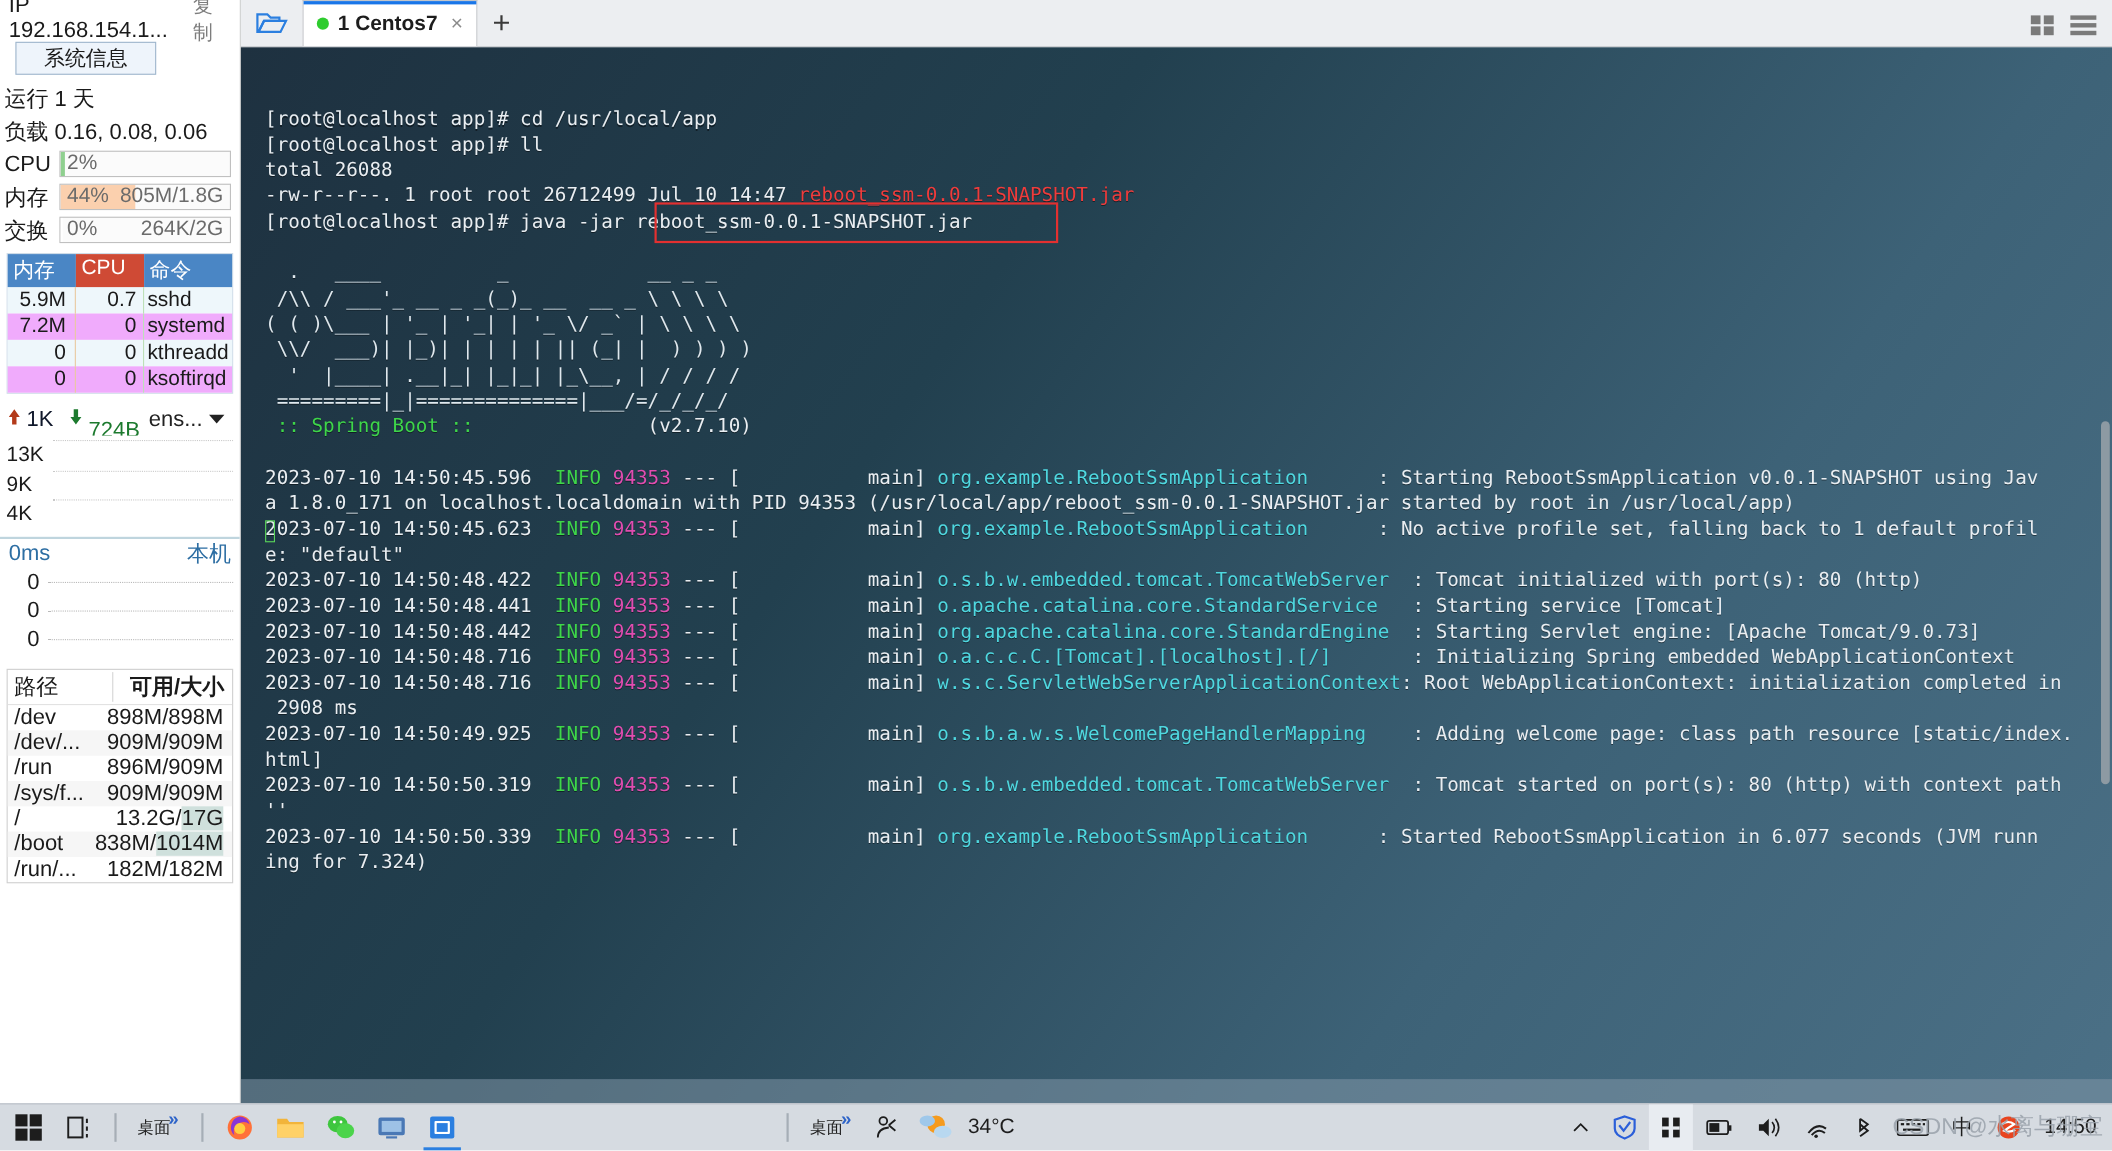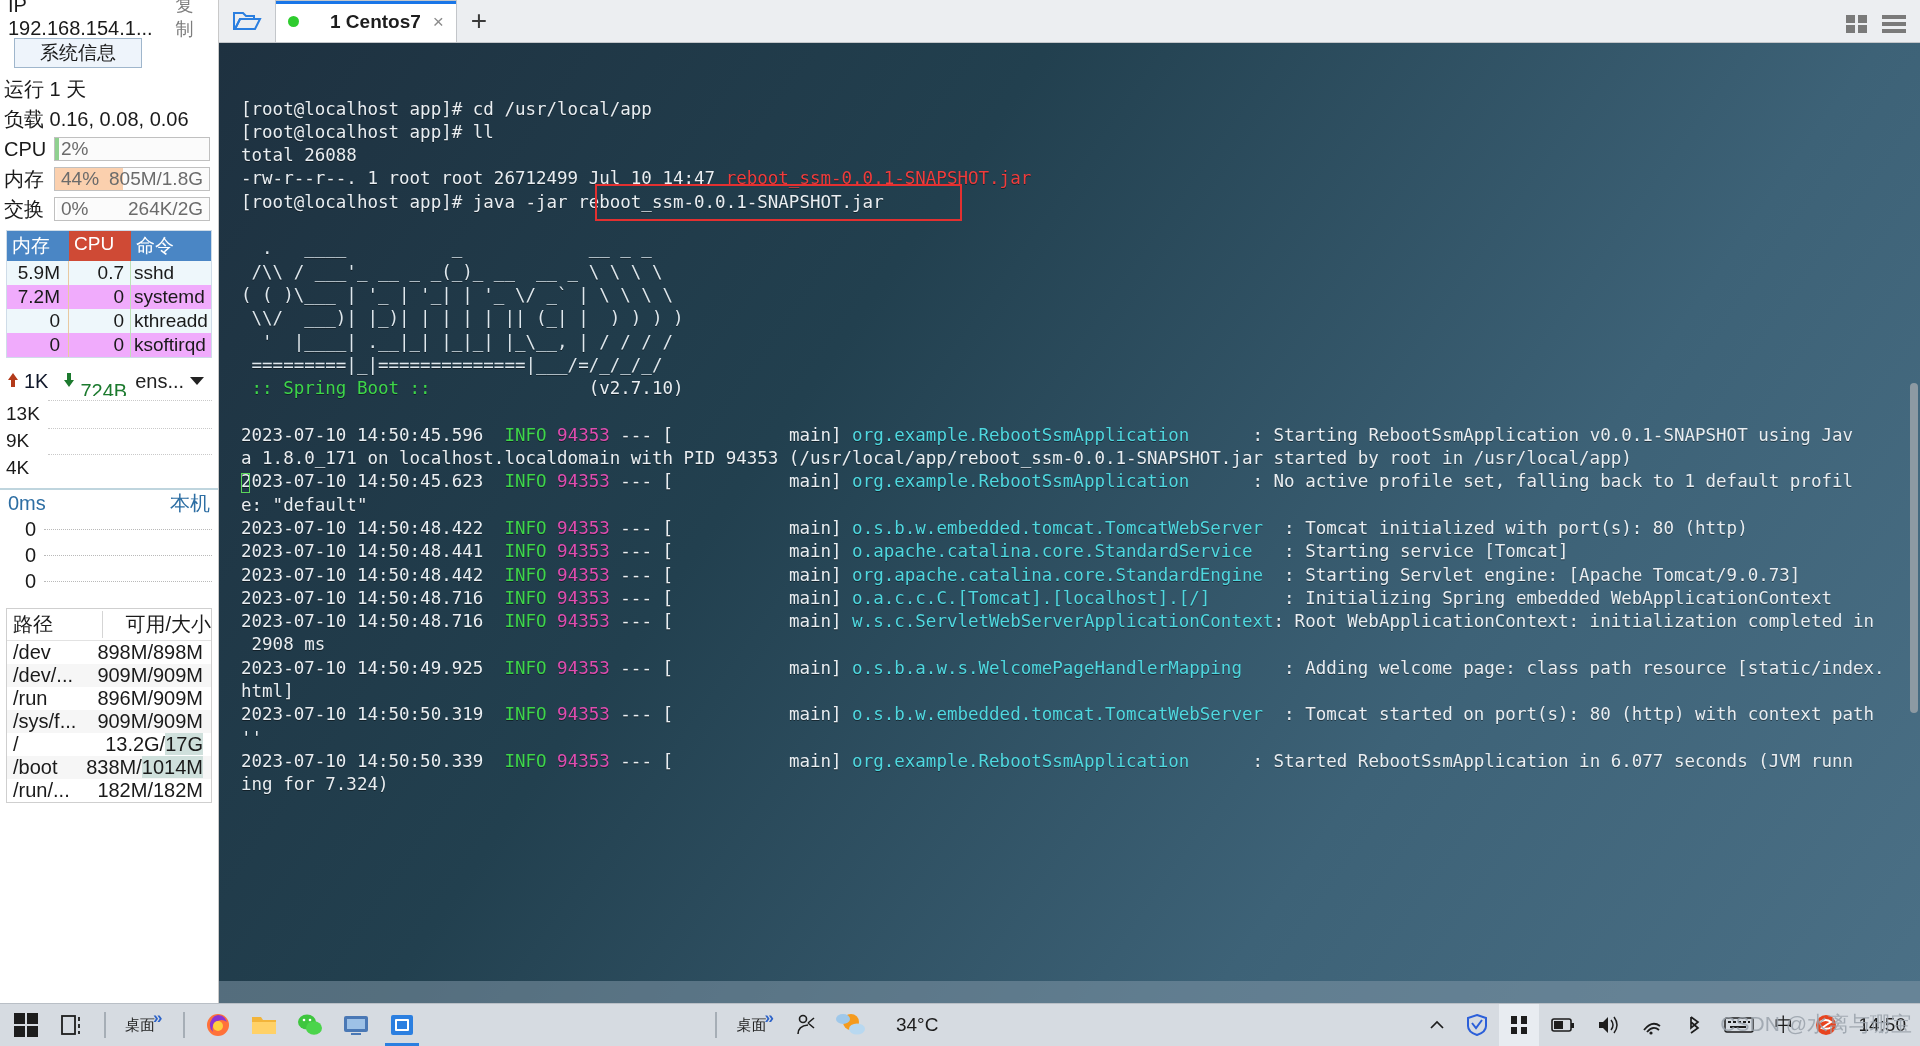--- a/index.html
+++ b/index.html
@@ -77,39 +77,39 @@
   .lat-host { color: #2d6ea3; }
   .lat-rows { margin: 0 6px; }
   .lat-row { display: flex; align-items: center; height: 26px; font-size: 20px; gap: 8px; }
   .lat-row .lv { width: 30px; text-align: right; }
   .lat-row .ld { flex: 1; border-top: 1px dotted #b9b9b9; }
 
   
   .disk-table { margin: 14px 6px 0 6px; border: 1px solid #cfcfcf; font-size: 20px; }
   .disk-head { display: flex; padding: 2px 0; border-bottom: 1px solid #e2e2e2; }
   .dh-path { width: 95px; padding-left: 6px; }
-  .dh-size { flex: 1; text-align: right; padding-left: 8px; border-left: 1px solid #d5d5d5; }
+  .dh-size { flex: 1; text-align: center; padding-left: 8px; border-left: 1px solid #d5d5d5; font-weight: bold; }
   .disk-row { display: flex; }
   .disk-row:nth-child(even) { background: #f6f6f6; }
   .dr-path { width: 95px; padding-left: 6px; }
   .dr-size { flex: 1; text-align: right; padding-right: 8px; white-space: nowrap; }
   .hl { background: #cfe0dc; }
 
   
   .term-window { position: absolute; left: 219px; top: 0; width: 1701px; height: 1003px; background: #eceef1; }
   .tabbar { position: relative; height: 43px; background: #eceef1; display: flex; align-items: flex-end; border-bottom: 1px solid #c3c6ca; }
   .folder-btn { width: 56px; height: 43px; display: flex; align-items: center; justify-content: center; cursor: pointer; }
   .tab {
     position: relative; height: 42px; min-width: 155px; background: #ffffff;
     display: flex; align-items: center; gap: 8px; padding: 0 12px;
     border: 1px solid #c3c6ca; border-bottom: none; cursor: pointer;
   }
   .tab::before { content: ""; position: absolute; left: 0; right: 0; top: 0; height: 3px; background: #1976e8; }
   .tab-dot { width: 11px; height: 11px; border-radius: 50%; background: #2ecc2e; }
-  .tab-label { font-size: 19px; font-weight: bold; color: #1d1d1d; white-space: nowrap; margin-left: 23px; }
+  .tab-label { font-size: 19px; font-weight: bold; color: #1d1d1d; white-space: nowrap; }
   .tab-close { color: #8b8b8b; font-size: 19px; margin-left: 4px; cursor: pointer; }
   .tab-new { width: 44px; height: 42px; display: flex; align-items: center; justify-content: center; font-size: 28px; color: #3a3a3a; cursor: pointer; }
   .tabbar-right { margin-left: auto; display: flex; align-items: center; gap: 14px; padding: 0 14px 4px 0; }
 
   .term-body {
     position: relative; height: 960px;
     background: linear-gradient(125deg, #1e3140 0%, #22404f 35%, #3d6277 70%, #4b7086 100%);
     overflow: hidden;
     font-family: "DejaVu Sans Mono", monospace;
     font-size: 17.5px; line-height: 23.3px;
@@ -549,21 +549,21 @@
     </div>
 
     <div class="tb-item">
       <svg width="22" height="24" viewBox="0 0 22 24">
           <circle cx="9" cy="6" r="3.5" fill="none" stroke="#1d1d1d" stroke-width="1.6"></circle>
           <path d="M4 21 q0 -8 10 -9" fill="none" stroke="#1d1d1d" stroke-width="1.6"></path>
           <path d="M14 10 l6 -5 M14 10 l6 5" fill="none" stroke="#1d1d1d" stroke-width="1.6"></path>
         </svg>
     </div>
 
-    <div class="tb-item" style="gap:24px">
+    <div class="tb-item" style="gap:8px">
       <span>
         <svg width="34" height="26" viewBox="0 0 34 26">
           <circle cx="17" cy="12" r="8" fill="#f59b1e"></circle>
           <ellipse cx="9" cy="9" rx="7" ry="5" fill="#9fc8ea"></ellipse>
           <ellipse cx="23" cy="19" rx="8" ry="5.5" fill="#b8d8f0"></ellipse>
         </svg>
       </span>
       <span class="temp">34°C</span>
     </div>
 

